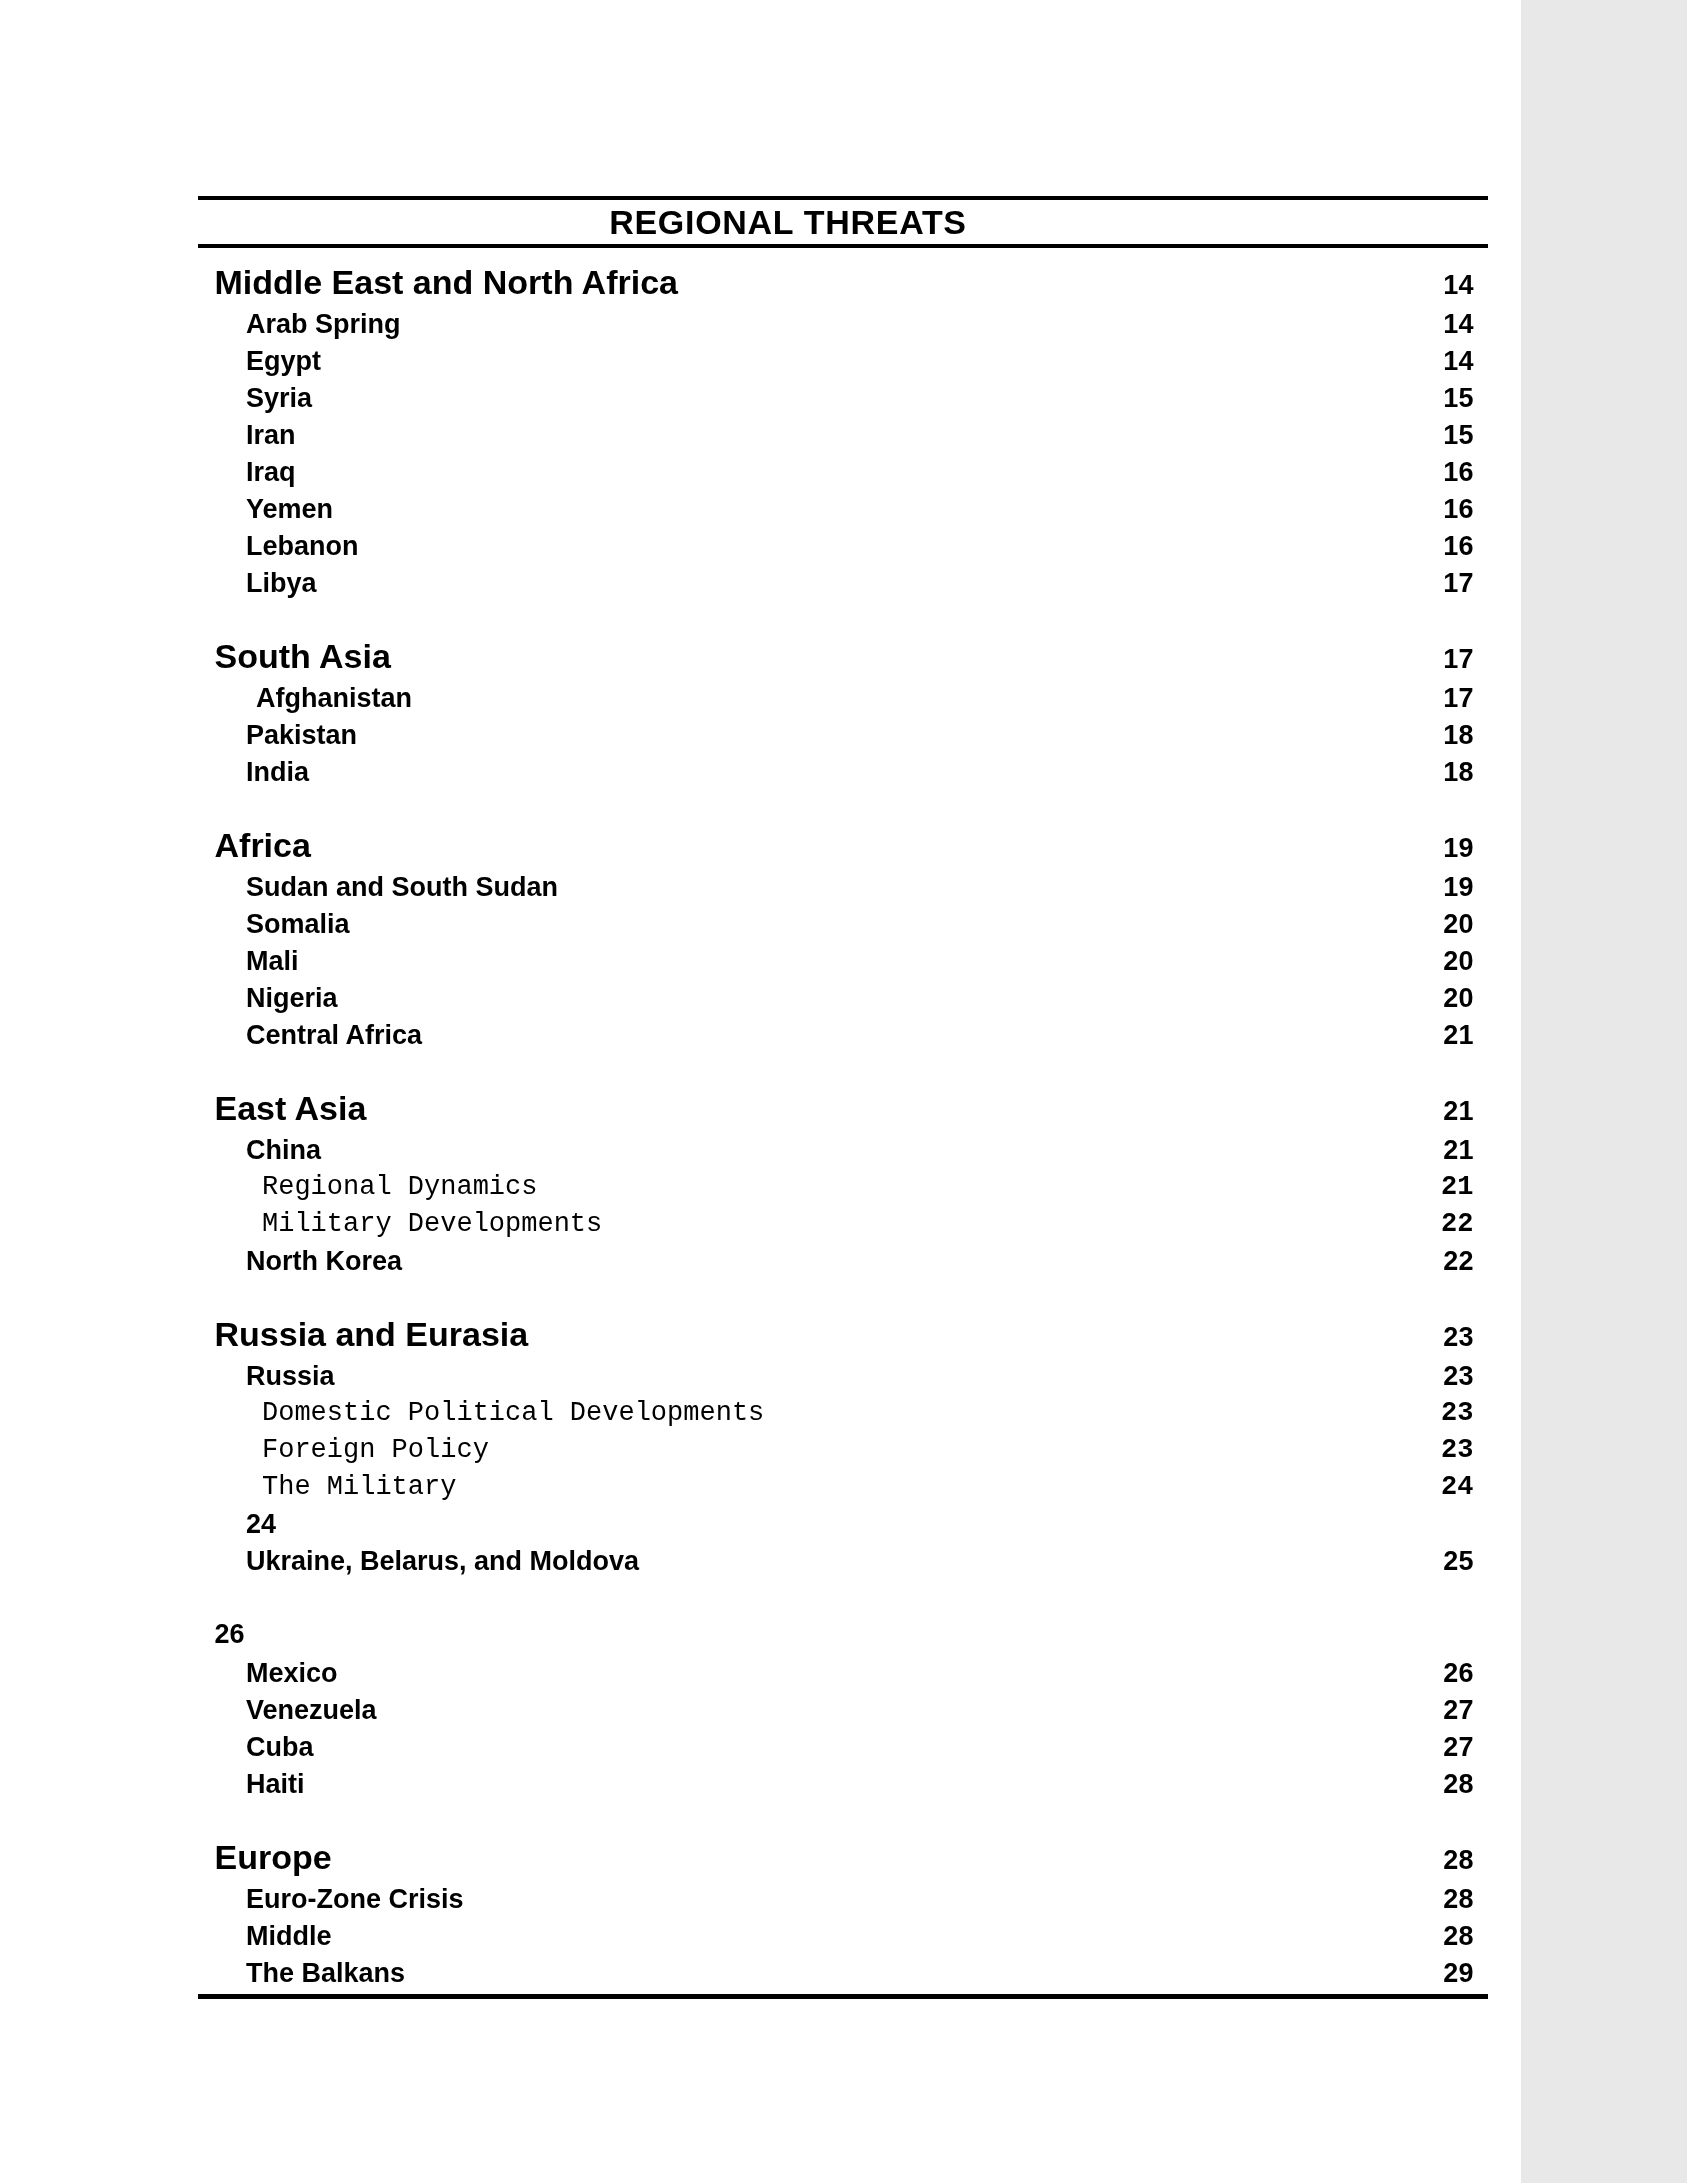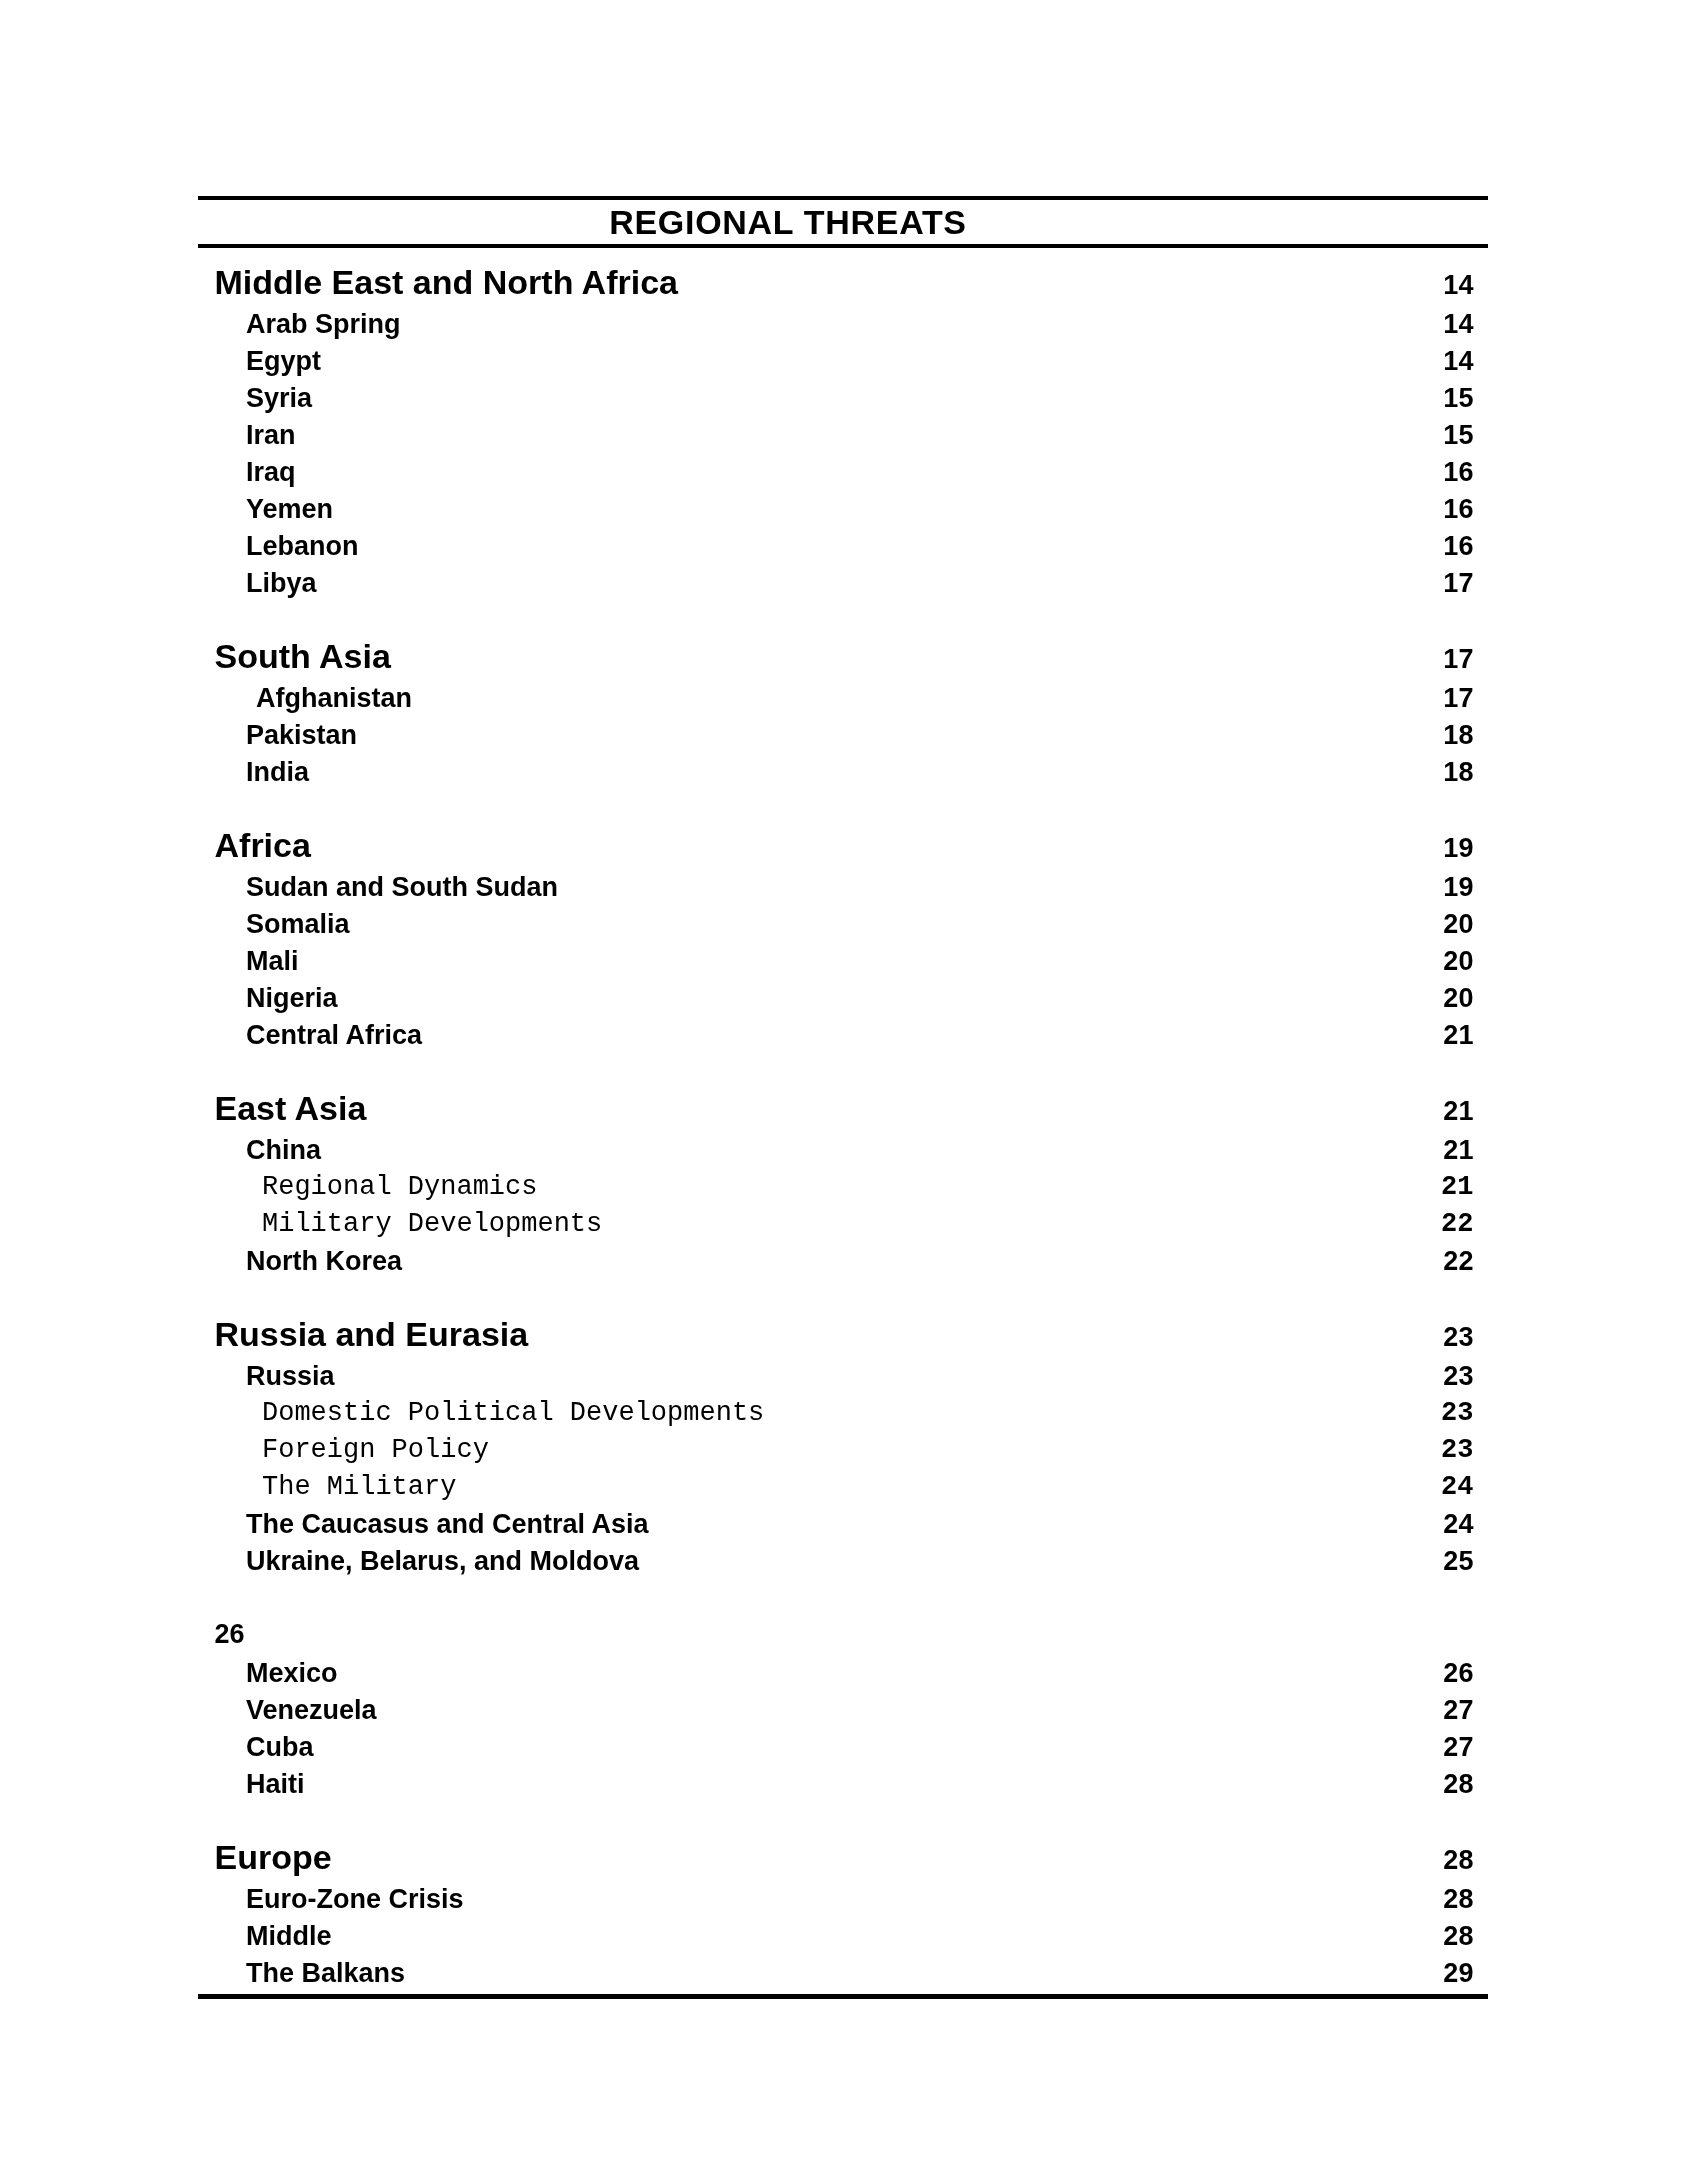--- a/index.html
+++ b/index.html
@@ -1,18 +1,18 @@
 <!DOCTYPE html>
 <html style="font-size:10.6px"><head>
 <meta charset="utf-8">
 <style>
   html, body { margin: 0; padding: 0; background: #e8e8e8; }
   .page {
     position: relative;
-    width: 1687px;
+    width: 1521px;
     height: 2183px;
     background: #ffffff;
     color: #000000;
     font-family: "Liberation Sans", sans-serif;
     overflow: hidden;
   }
   .content {
     position: absolute;
     left: 198px;
     top: 196px;
@@ -225,21 +225,20 @@
     <span class="label">Foreign Policy</span>
     <span class="pagenum">23</span>
   </div>
 
   <div class="row item lvl3">
     <span class="label">The Military</span>
     <span class="pagenum">24</span>
   </div>
 
   <div class="row item lvl2">
-    <span class="label">The Caucasus and Central Asia</span>
     <span class="pagenum">24</span>
   </div>
 
   <div class="row item lvl2">
     <span class="label">Ukraine, Belarus, and Moldova</span>
     <span class="pagenum">25</span>
   </div>
 </div>
 
   <div class="section">

